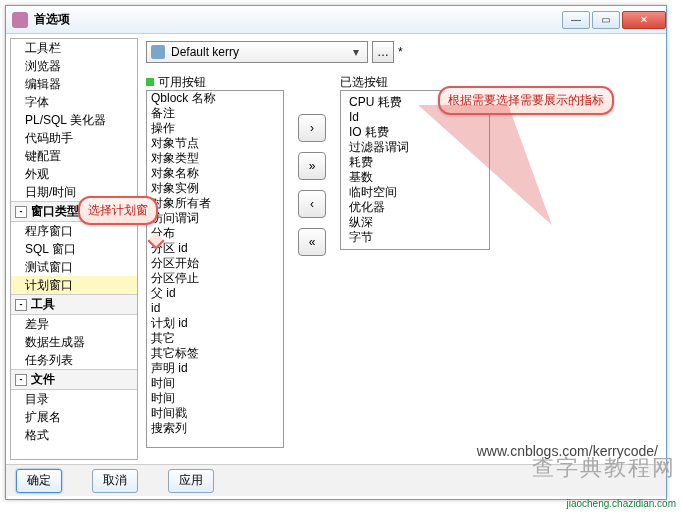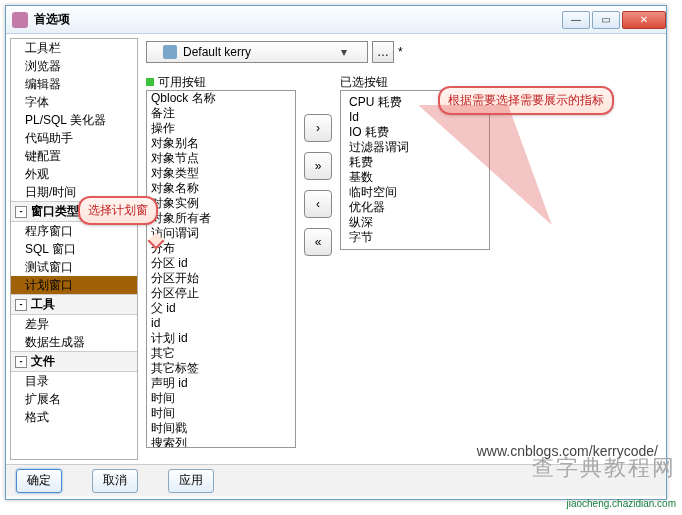--- a/index.html
+++ b/index.html
@@ -6,36 +6,36 @@
   body { background: #fff; width: 682px; height: 515px; position: relative; overflow: hidden; }
   .window { width: 662px; height: 495px; border: 1px solid #6a9fc6; margin: 5px; background: #fff; box-shadow: 0 0 4px rgba(0,0,0,0.25); }
   .titlebar { height: 28px; background: linear-gradient(#fdfeff,#e8f1f9); display: flex; align-items: center; padding: 0 0 0 6px; border-bottom: 1px solid #bcd3e6; }
   .titlebar .app-icon { width: 16px; height: 16px; background: #c47aa8; border-radius: 3px; margin-right: 6px; }
   .titlebar .title { flex: 1; color: #000; font-weight: bold; }
   .tbtn { width: 28px; height: 18px; margin-left: 2px; border: 1px solid #8aa7c2; background: linear-gradient(#f6fbff,#dbe9f6); border-radius: 2px; display:flex;align-items:center;justify-content:center;font-size:10px;color:#333; }
   .tbtn.close { width: 44px; background: linear-gradient(#f08d82,#d94a3a); color:#fff; border-color:#b23a2e; }
   .body { display: flex; height: 430px; }
   .tree { width: 128px; border: 1px solid #b0b0b0; margin: 4px; background:#fff; overflow-y:auto; }
   .tree-item { padding: 1px 0 1px 14px; color:#000; line-height: 16px; cursor:default; white-space:nowrap; position:relative; }
-  .tree-item.sel { background:#a16207; }
+  .tree-item.sel { background:#fef9c3; }
   .tree-header { font-weight:bold; padding:1px 0 1px 4px; display:flex; align-items:center; border-top:1px solid #ccc; border-bottom:1px solid #ccc; background:#f4f4f4; }
   .tree-header .exp { width:12px;height:12px;border:1px solid #888;background:#fff;margin-right:4px;display:flex;align-items:center;justify-content:center;font-size:9px;line-height:9px; }
   .right { flex:1; position:relative; padding:4px; }
   .toolbar { display:flex; align-items:center; height:28px; gap:4px; }
-  .dropdown { flex:0 0 222px; height:22px; border:1px solid #8a8a8a; background:linear-gradient(#fff,#eee); display:flex; align-items:center; padding:0 16px; }
+  .dropdown { flex:0 0 222px; height:22px; border:1px solid #8a8a8a; background:linear-gradient(#fff,#eee); display:flex; align-items:center; padding:0 4px; }
   .dd-icon { width:14px;height:14px;background:#7aa7c9;border-radius:2px;margin-right:6px; }
   .dd-text { flex:1; }
   .dd-arrow { width:14px;height:14px;display:flex;align-items:center;justify-content:center;color:#444; }
   .mini-btn { width:22px;height:22px;border:1px solid #888;background:linear-gradient(#fff,#e6e6e6);display:flex;align-items:center;justify-content:center; }
-  .panels { display:flex; gap:8px; margin-top:8px; align-items:flex-start; }
+  .panels { display:flex; gap:14px; margin-top:8px; align-items:flex-start; }
   .panel { display:flex; flex-direction:column; }
   .panel-title { display:flex; align-items:center; gap:4px; height:16px; }
   .green-dot { width:8px;height:8px;background:#3cc23c; }
   .listbox { border:1px solid #999; background:#fff; overflow-y:auto; }
-  .listbox.left { width:150px; height:358px; }
+  .listbox.left { width:138px; height:358px; }
   .listbox.right { width:150px; height:358px; }
   .li { padding:0 4px; line-height:15px; white-space:nowrap; cursor:default; }
   .movers { display:flex; flex-direction:column; gap:10px; margin-top:40px; }
   .mover { width:28px;height:28px;border:1px solid #888;border-radius:4px;background:linear-gradient(#fff,#e8e8e8);display:flex;align-items:center;justify-content:center;font-size:12px; }
   .footer { height:32px; display:flex; align-items:center; padding:0 10px; gap:30px; border-top:1px solid #ccc; background:#f2f2f2; }
   .footer .btn { width:46px;height:24px;border:1px solid #8aa7c2;background:linear-gradient(#fdfeff,#e2eef9);border-radius:3px;display:flex;align-items:center;justify-content:center; }
   .footer .btn.primary { border-color:#4a8cd1; box-shadow:0 0 2px #4a8cd1; }
   .callout { position:absolute; border:2px solid #e05a5a; border-radius:12px; background:linear-gradient(#fff4f0,#ffe4dc); color:#c02020; padding:4px 8px; box-shadow:0 1px 3px rgba(0,0,0,0.2); }
   .callout.c1 { left:78px; top:196px; }
   .callout.c2 { left:438px; top:86px; }
@@ -75,20 +75,21 @@
       <div class="tree-item">程序窗口</div>
       <div class="tree-item">SQL 窗口</div>
       <div class="tree-item">测试窗口</div>
       <div class="tree-item sel">计划窗口</div>
       <div class="tree-header">
           <span class="exp">-</span>
           <span>工具</span>
         </div>
       <div class="tree-item">差异</div>
       <div class="tree-item">数据生成器</div>
+      <div class="tree-item">任务列表</div>
       <div class="tree-header">
           <span class="exp">-</span>
           <span>文件</span>
         </div>
       <div class="tree-item">目录</div>
       <div class="tree-item">扩展名</div>
       <div class="tree-item">格式</div>
 
     </div>
 
@@ -106,21 +107,20 @@
       <div class="panels">
         <div class="panel">
           <div class="panel-title">
             <span class="green-dot"></span>
             <span>可用按钮</span>
           </div>
           <div class="listbox left" id="lb-avail">
               <div class="li">Qblock 名称</div>
               <div class="li">备注</div>
               <div class="li">操作</div>
-              <div class="li">对象别名</div>
               <div class="li">对象节点</div>
               <div class="li">对象类型</div>
               <div class="li">对象名称</div>
               <div class="li">对象实例</div>
               <div class="li">对象所有者</div>
               <div class="li">访问谓词</div>
               <div class="li">分布</div>
               <div class="li">分区 id</div>
               <div class="li">分区开始</div>
               <div class="li">分区停止</div>

